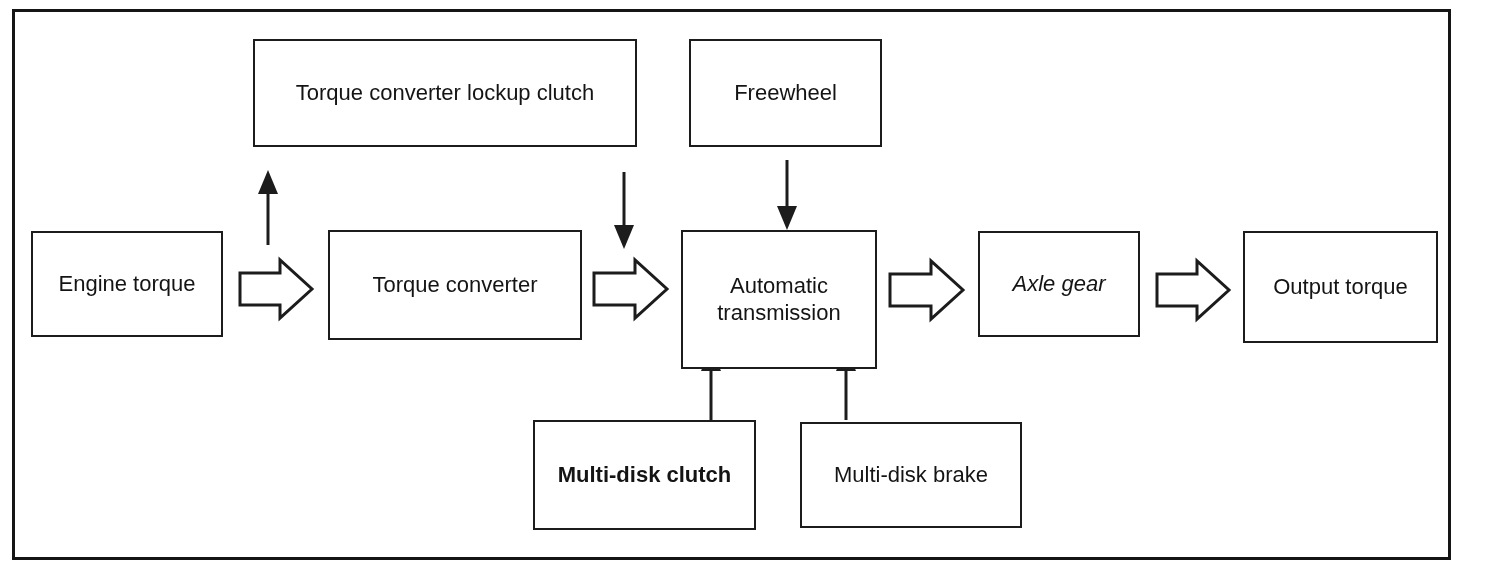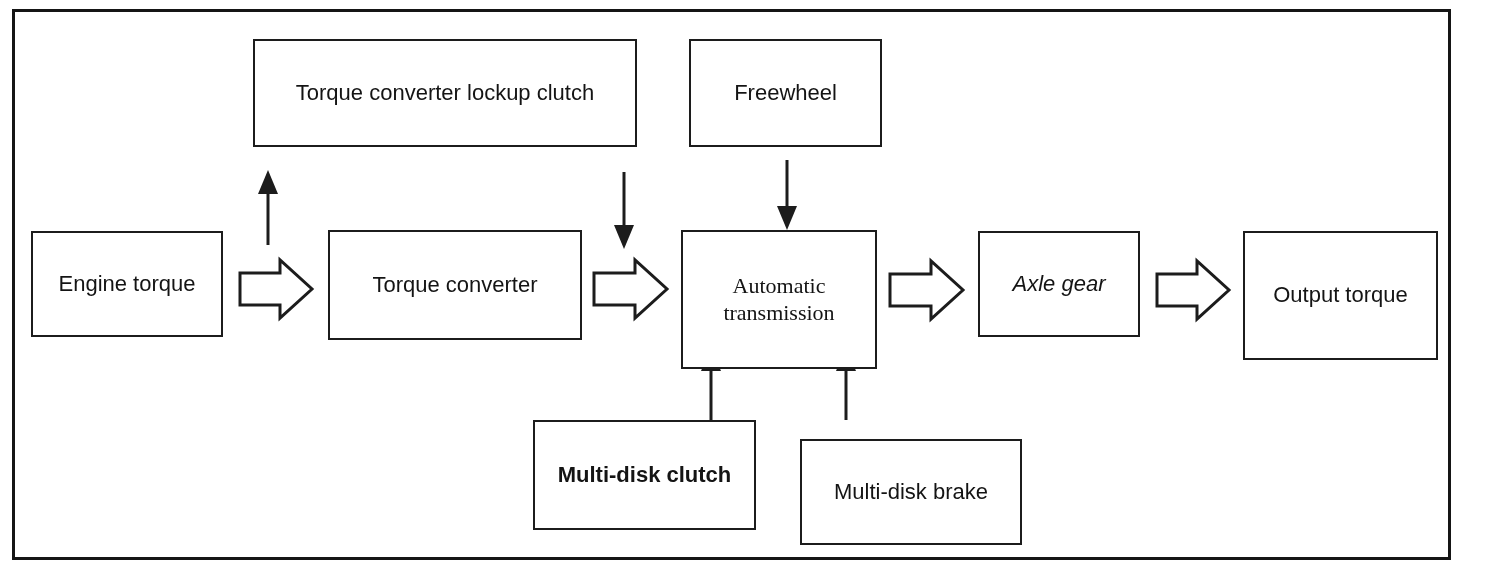--- a/index.html
+++ b/index.html
@@ -36,25 +36,25 @@
     font-size: 22px;
     line-height: 1.22;
     color: #141414;
     padding: 4px 10px;
   }
   
   #node-lockup-clutch          { left: 253px;  top: 39px;  width: 384px; height: 108px; }
   #node-freewheel              { left: 689px;  top: 39px;  width: 193px; height: 108px; }
   #node-engine-torque          { left: 31px;   top: 231px; width: 192px; height: 106px; align-items: center; }
   #node-torque-converter       { left: 328px;  top: 230px; width: 254px; height: 110px; text-align: center; }
-  #node-automatic-transmission { left: 681px;  top: 230px; width: 196px; height: 139px; font-family: Liberation Serif, serif; }
+  #node-automatic-transmission { left: 681px;  top: 230px; width: 196px; height: 139px; }
   #node-axle-gear              { left: 978px;  top: 231px; width: 162px; height: 106px; font-style: italic; }
-  #node-output-torque          { left: 1243px; top: 231px; width: 195px; height: 129px; }
+  #node-output-torque          { left: 1243px; top: 231px; width: 195px; height: 112px; }
   #node-multi-disk-clutch      { left: 533px;  top: 420px; width: 223px; height: 110px; font-weight: bold; }
-  #node-multi-disk-brake       { left: 800px;  top: 422px; width: 222px; height: 106px; margin-top: 17px; }
+  #node-multi-disk-brake       { left: 800px;  top: 422px; width: 222px; height: 106px; }
 
   .arrow-layer {
     position: absolute;
     left: 0;
     top: 0;
     width: 1504px;
     height: 568px;
     pointer-events: none;
   }
   .thin-arrow line {

